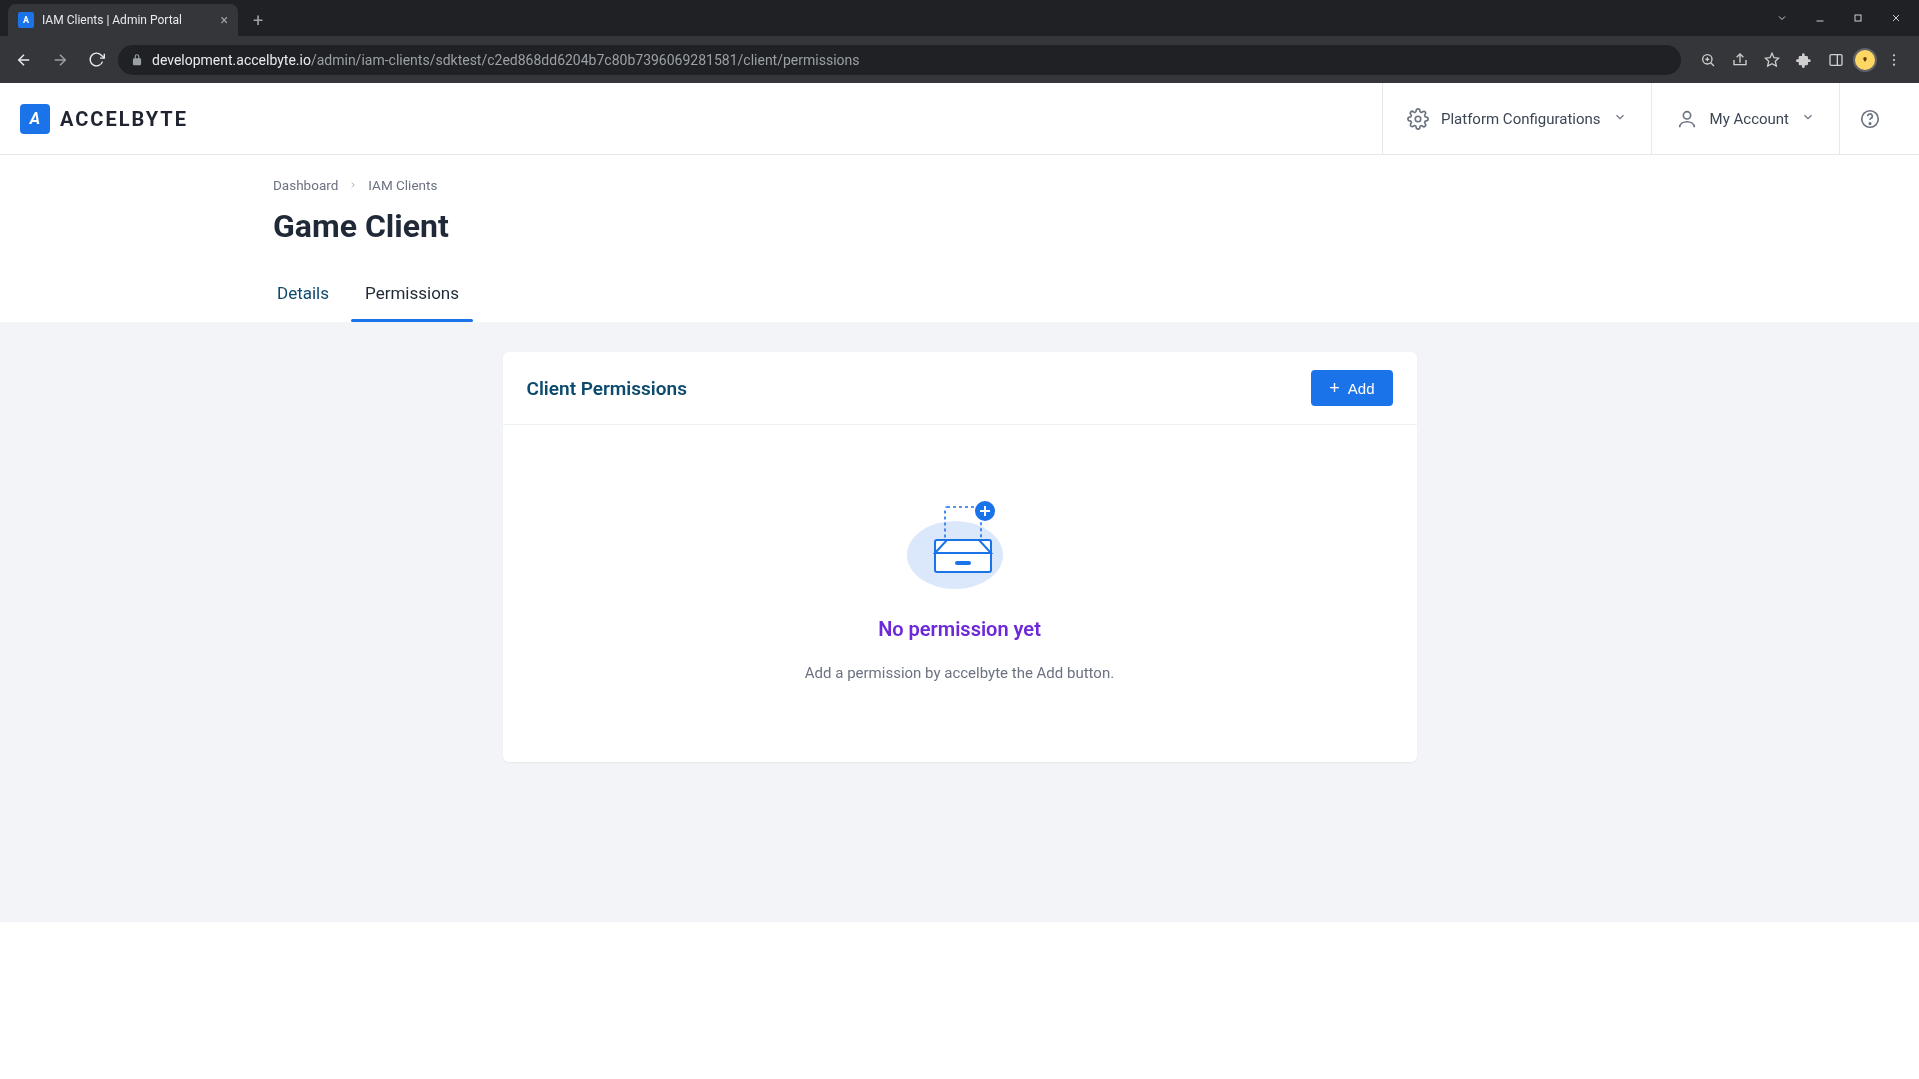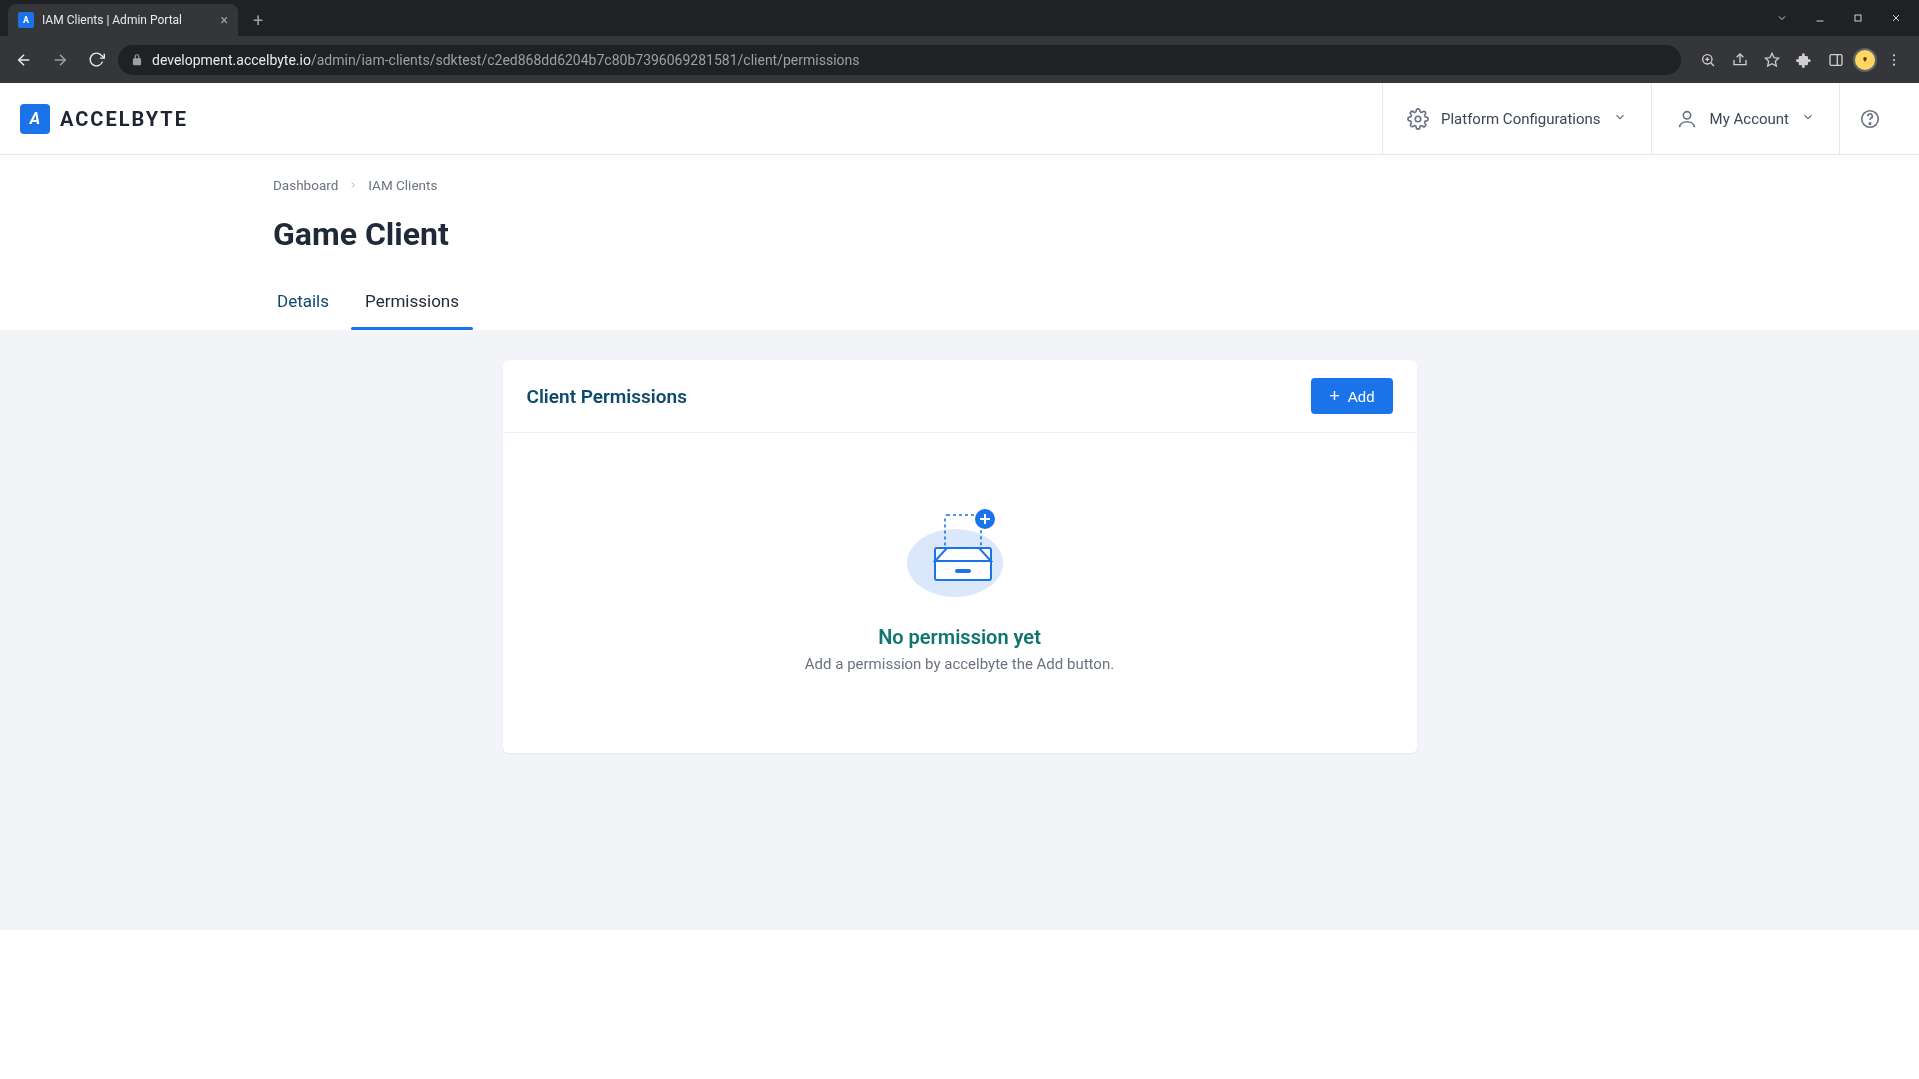--- a/index.html
+++ b/index.html
@@ -103,21 +103,21 @@
   .content-wrap-narrow { width:914px; margin-left:273px; }
 
   .breadcrumb {
     display:flex; align-items:center; gap:10px; font-size:13.5px; color:#6b7280;
     padding-top:22px;
   }
   .breadcrumb a { color:#6b7280; text-decoration:none; }
   .breadcrumb .sep svg { width:10px; height:10px; color:#9aa0a6; }
 
   .page-title {
-    font-size:32px; font-weight:700; color:#1f2937; margin-top:22px;
+    font-size:32px; font-weight:700; color:#1f2937; margin-top:14px;
   }
 
   .tabs {
     display:flex; gap:28px; margin-top:38px; border-bottom:1px solid transparent;
     font-size:17px;
   }
   .tab-link {
     padding:0 4px 18px 4px; color:#0c4a6e; cursor:pointer; position:relative;
   }
   .tab-link.active { color:#1f2937; }
@@ -142,21 +142,21 @@
     border:none; border-radius:4px; padding:9px 18px; font-size:15px; font-weight:500;
     cursor:pointer;
   }
   .add-btn .plus { font-size:18px; line-height:1; }
 
   .panel-body {
     display:flex; flex-direction:column; align-items:center; justify-content:center;
     padding:70px 0 80px 0;
   }
   .empty-illus { width:130px; height:100px; position:relative; margin-bottom:22px; }
-  .empty-title { font-size:20px; font-weight:600; color:#0f766e; margin-bottom:6px; }
+  .empty-title { font-size:20px; font-weight:600; color:#6d28d9; margin-bottom:23px; }
   .empty-sub { font-size:15px; color:#6b7280; }
 </style>
 </head>
 <body>
 
 <div class="browser-chrome">
   <div class="tab-strip">
     <div class="tab">
       <span class="favicon">A</span>
       <span class="title">IAM Clients | Admin Portal</span>

